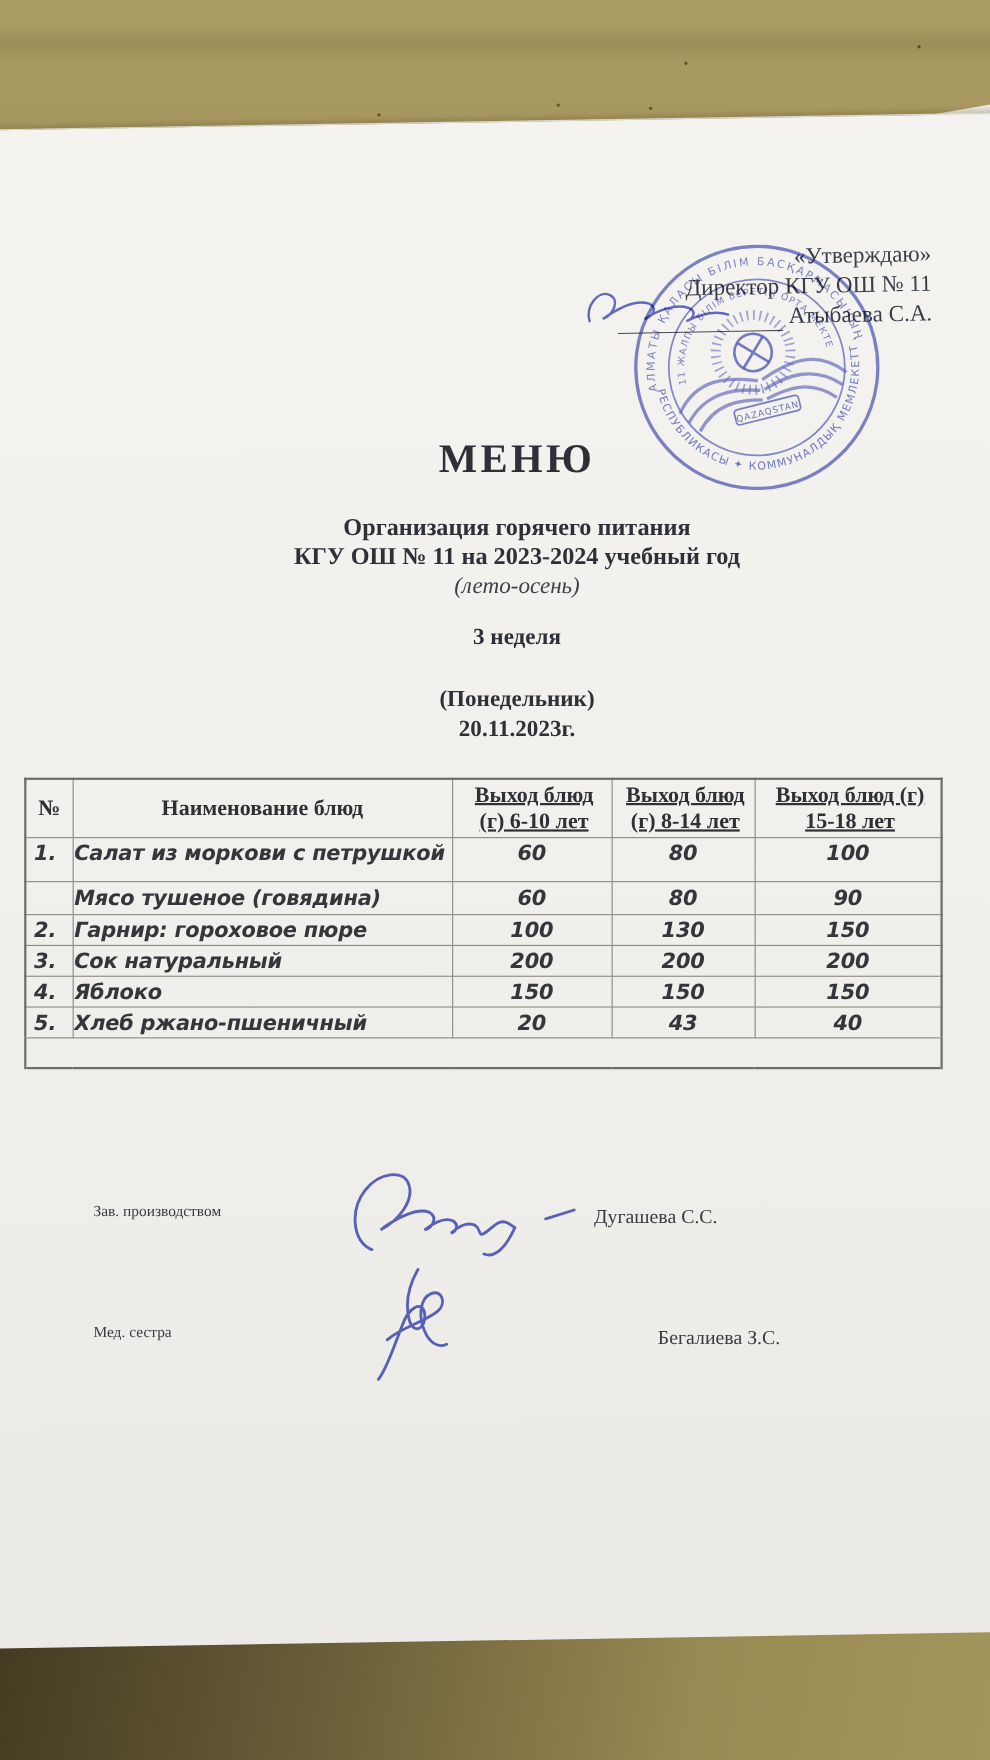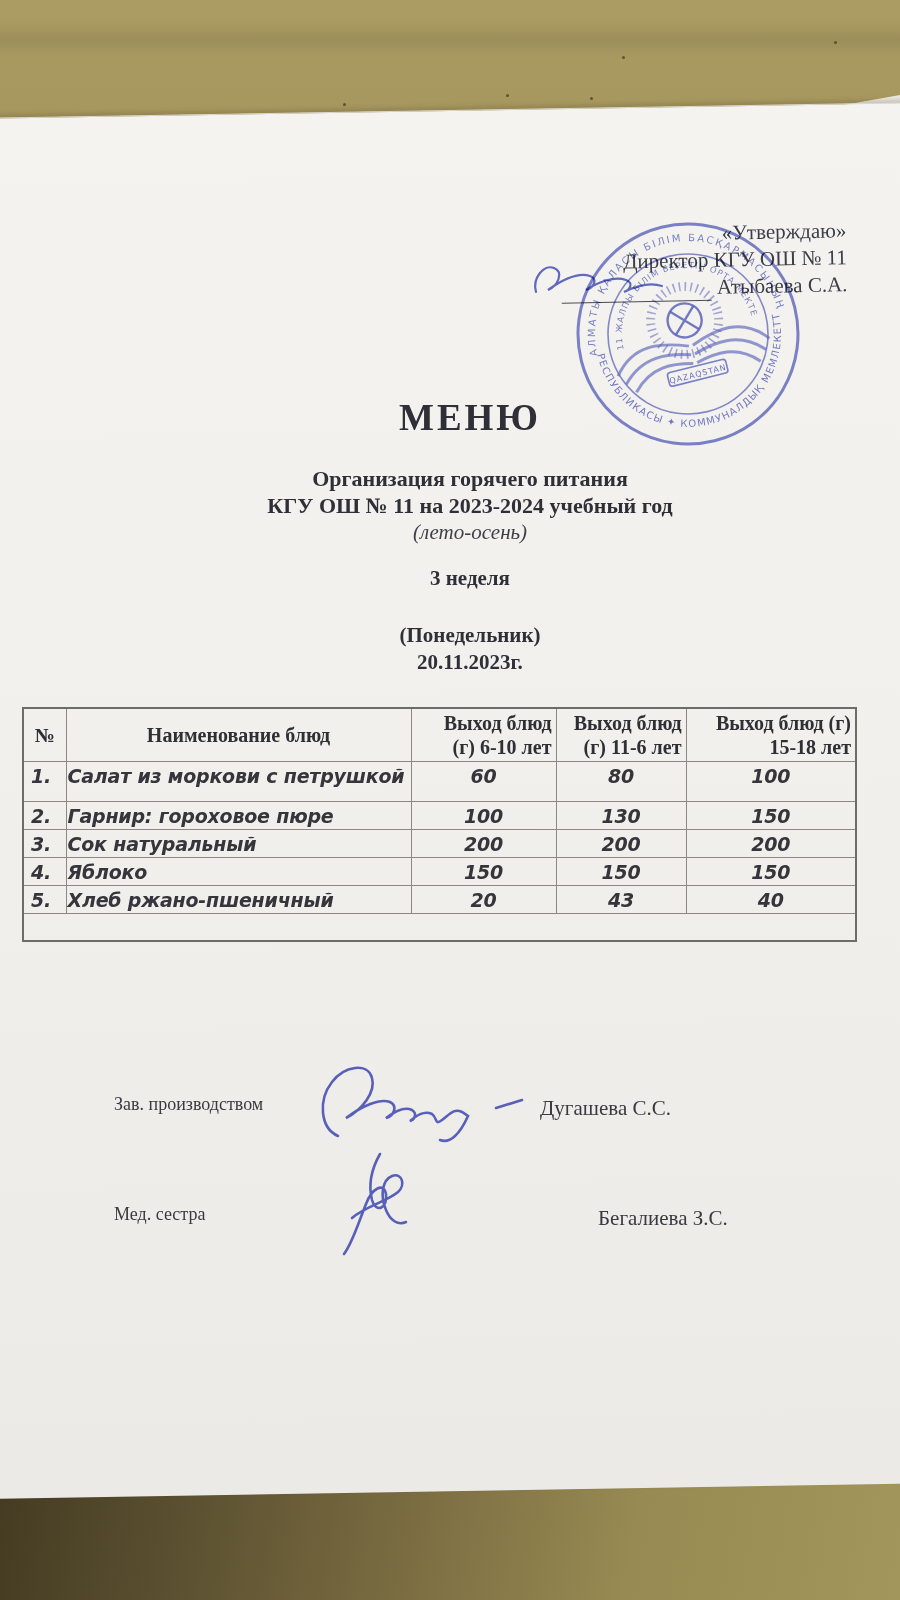--- a/index.html
+++ b/index.html
@@ -36,33 +36,33 @@
   .week{font-size:21px;font-weight:bold;margin:19px 0 0 0;line-height:27px;}
   .day{font-size:21px;font-weight:bold;margin:30px 0 0 0;line-height:27px;}
   .date{font-size:21px;font-weight:bold;margin:0;line-height:27px;}
 
   
   table.menu{position:absolute;left:22px;top:707px;width:833px;border-collapse:collapse;
              table-layout:fixed;border:2px solid #6e6c66;}
   table.menu td,table.menu th{border:1px solid #8a8881;overflow:hidden;}
   th.h{font-family:"Liberation Serif",serif;font-size:20px;font-weight:bold;color:#2f2f36;
        line-height:24px;padding:2px 4px;vertical-align:middle;}
-  th.h-left{text-align:right;padding-left:8px;}
+  th.h-left{text-align:center;padding-left:8px;text-decoration:underline;}
   .b{font-family:"DejaVu Sans",sans-serif;font-style:italic;font-weight:bold;
      font-size:19px;color:#35353b;letter-spacing:-0.2px;}
   td.num{text-align:left;padding-left:7px;}
   td.dish{text-align:left;white-space:nowrap;}
   td.val{text-align:center;}
   tr.r-top td{vertical-align:top;padding-top:3px;}
   tr.spacer td{border-left:2px solid #6e6c66;border-right:2px solid #6e6c66;}
   td.cal{text-align:left;padding-left:8px;}
 
   
-  .role{position:absolute;font-size:18px;color:#3a3a42;margin-left:29px;}
-  .person{position:absolute;font-size:21px;color:#3a3a42;}
+  .role{position:absolute;font-size:14px;color:#3a3a42;}
+  .person{position:absolute;font-size:18px;color:#3a3a42;}
   .handsig{position:absolute;z-index:4;mix-blend-mode:multiply;}
 </style>
 </head>
 <body>
 
 <div class="photo">
   <div class="desk-streak"></div>
   <span class="speck" style="left:343px;top:103px"></span>
   <span class="speck" style="left:506px;top:94px"></span>
   <span class="speck" style="left:590px;top:97px"></span>
@@ -131,30 +131,37 @@
           <col style="width:345px">
           <col style="width:145px">
           <col style="width:130px">
           <col style="width:170px">
       </colgroup>
       <tbody>
           <tr style="height:51px">
         <th class="h">№</th>
         <th class="h">Наименование блюд</th>
         <th class="h h-left">Выход блюд (г) 6-10 лет</th>
-        <th class="h h-left">Выход блюд (г) 11-6 лет</th>
+        <th class="h h-left">Выход блюд (г) 8-14 лет</th>
         <th class="h h-left">Выход блюд (г) 15-18 лет</th>
       </tr>
       <tr style="height:40px" class="r-top">
         <td class="b num">1.</td>
         <td class="b dish">Салат из моркови с петрушкой</td>
         <td class="b val">60</td>
         <td class="b val">80</td>
         <td class="b val">100</td>
       </tr>
+      <tr style="height:30px">
+        <td class="b num"></td>
+        <td class="b dish">Мясо тушеное (говядина)</td>
+        <td class="b val">60</td>
+        <td class="b val">80</td>
+        <td class="b val">90</td>
+      </tr>
       <tr style="height:28px">
         <td class="b num">2.</td>
         <td class="b dish">Гарнир: гороховое пюре</td>
         <td class="b val">100</td>
         <td class="b val">130</td>
         <td class="b val">150</td>
       </tr>
       <tr style="height:28px">
         <td class="b num">3.</td>
         <td class="b dish">Сок натуральный</td>

